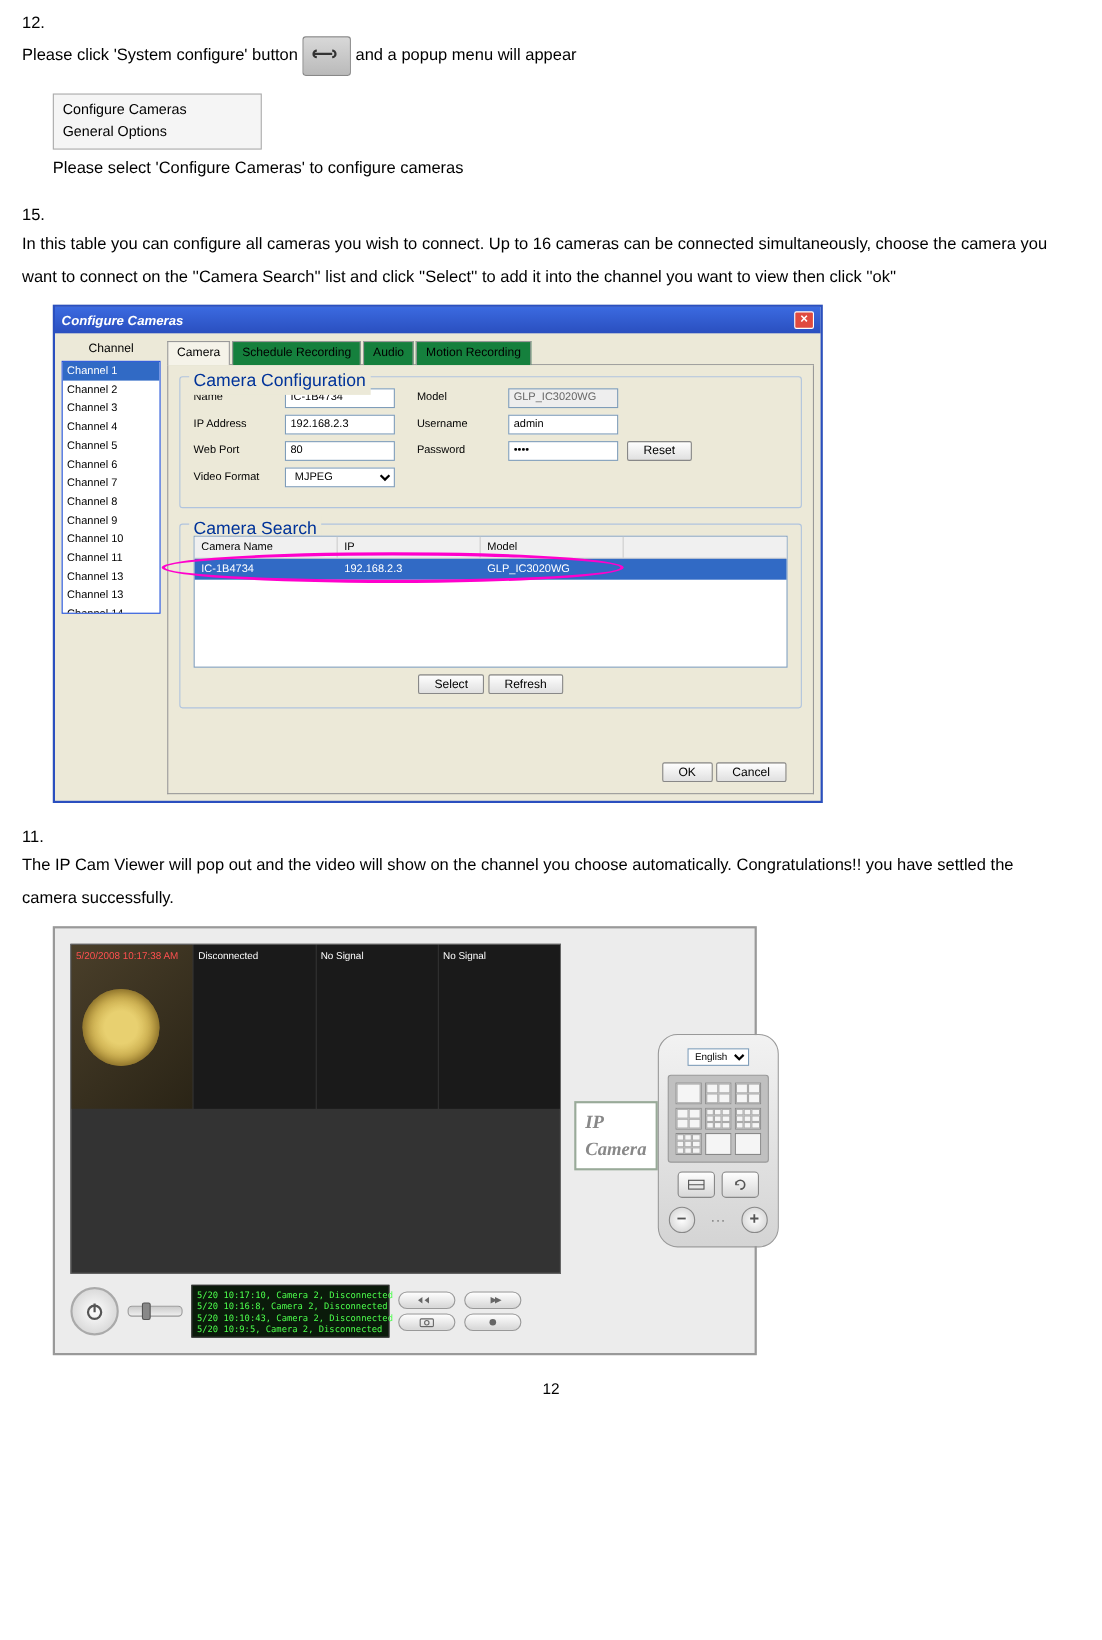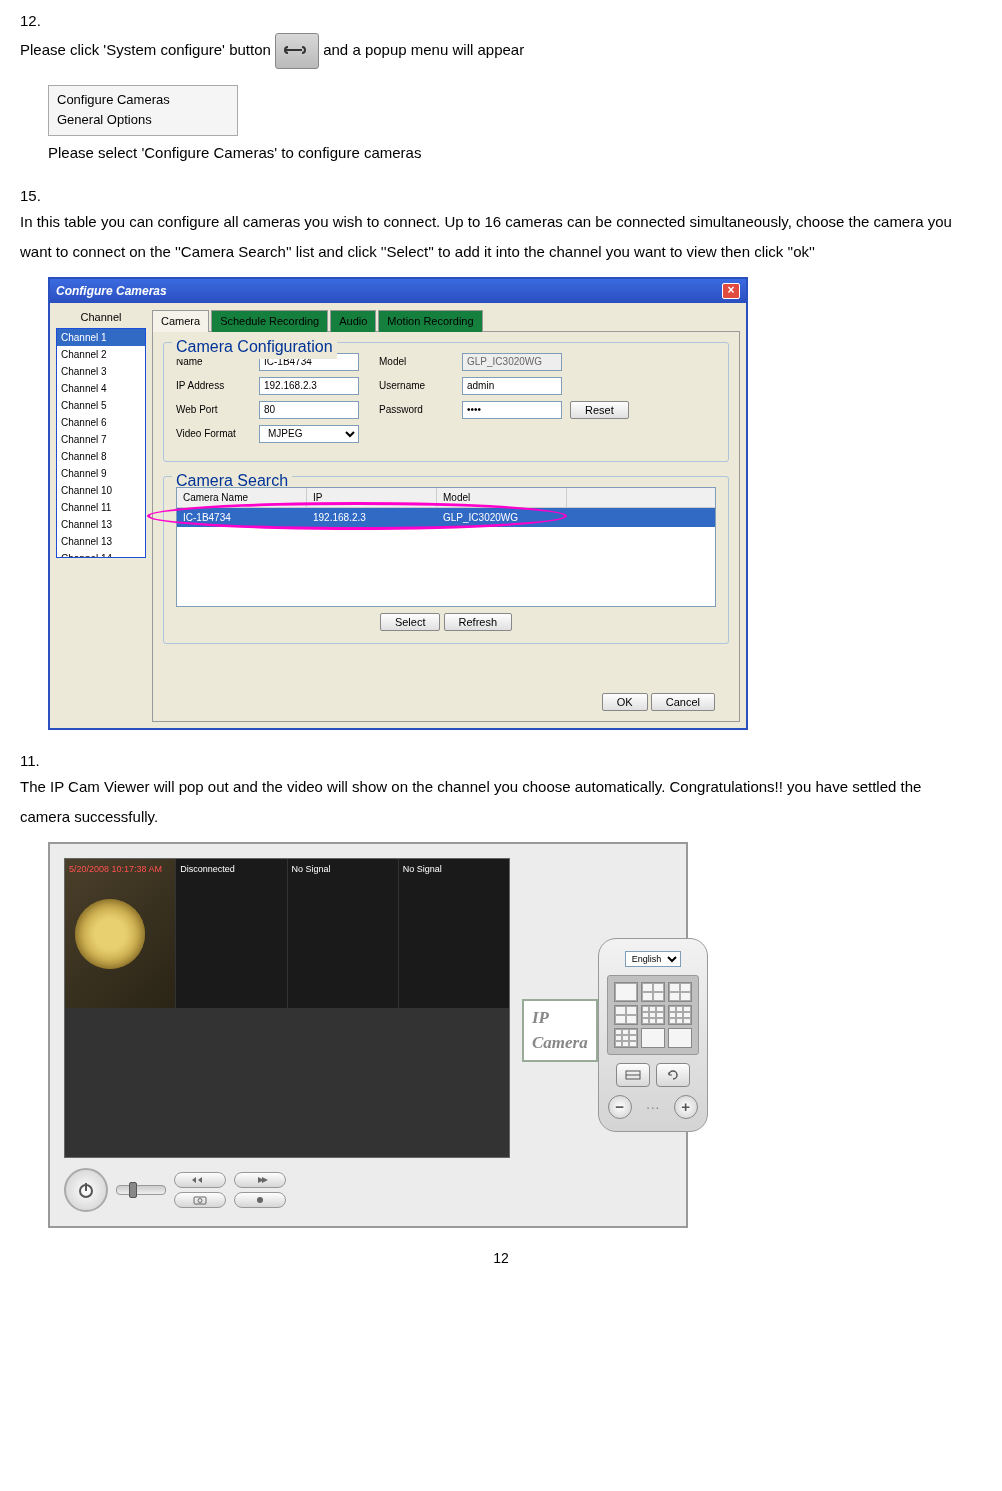--- a/index.html
+++ b/index.html
@@ -481,20 +481,26 @@
       <div class="viewer-controls">
         <div class="power-btn-big">
           <svg width="20" height="20" viewBox="0 0 20 20">
             <circle cx="10" cy="11" r="6" stroke="#555" stroke-width="2" fill="none"></circle>
             <line x1="10" y1="3" x2="10" y2="11" stroke="#555" stroke-width="2"></line>
           </svg>
         </div>
         <div class="vol-slider">
           <div class="vol-thumb"></div>
         </div>
+        <div class="log-box">
+          <div>5/20 10:17:10, Camera 2, Disconnected</div>
+          <div>5/20 10:16:8, Camera 2, Disconnected</div>
+          <div>5/20 10:10:43, Camera 2, Disconnected</div>
+          <div>5/20 10:9:5, Camera 2, Disconnected</div>
+        </div>
         <div class="ctrl-stack">
           <div class="small-pill">
             <svg viewBox="0 0 20 10">
               <path d="M2 5 L6 2 L6 8 Z M8 5 L12 2 L12 8 Z" fill="#666"></path>
             </svg>
           </div>
           <div class="small-pill">
             <svg viewBox="0 0 20 10">
               <rect x="4" y="2" width="12" height="7" rx="1" stroke="#666" fill="none"></rect>
               <circle cx="10" cy="5.5" r="2" stroke="#666" fill="none"></circle>

